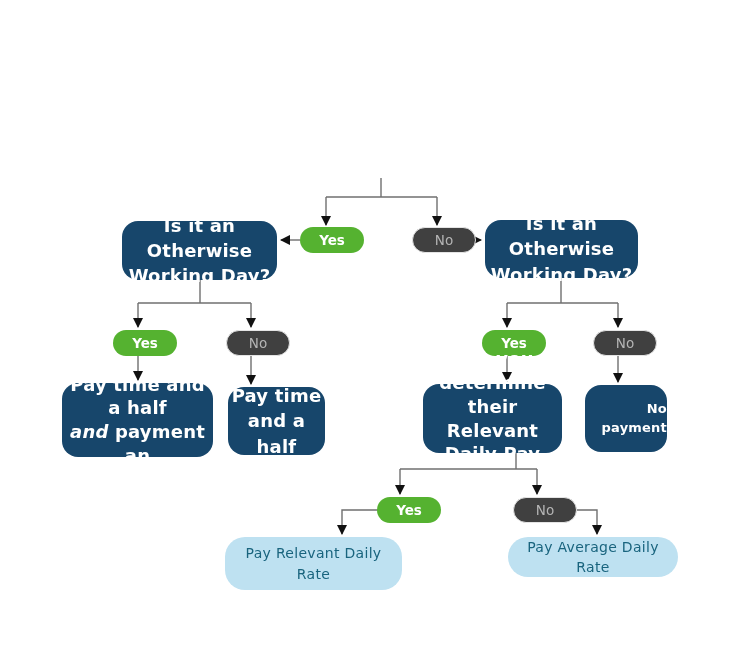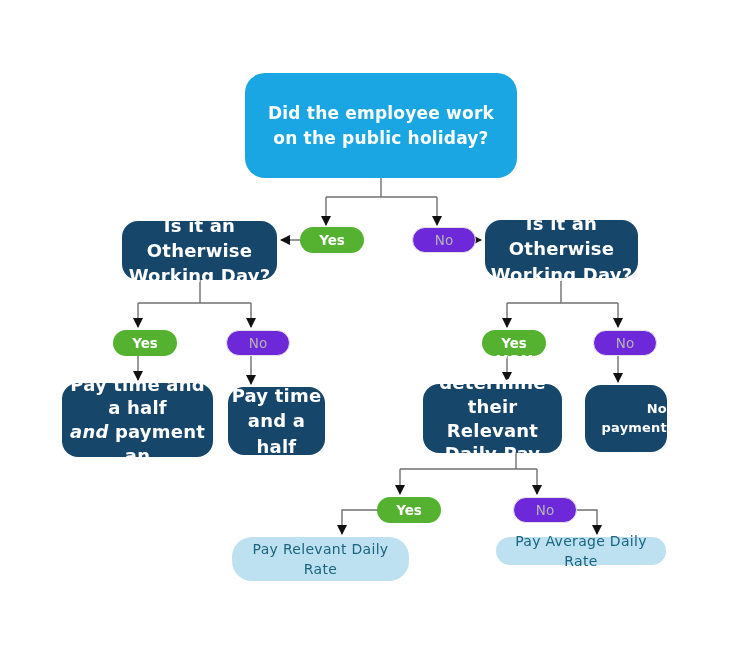--- a/index.html
+++ b/index.html
@@ -20,21 +20,21 @@
   .navy-box{
     background:var(--navy,#17466B);color:#fff;border-radius:16px;
     font-size:18px;font-weight:600;line-height:1.4;letter-spacing:.2px;
   }
   .navy-box em{font-style:italic;font-weight:600;}
   .badge{
     width:64px;height:26px;border-radius:13px;font-size:13.5px;font-weight:600;
   }
   .badge-yes{background:var(--green,#55B230);color:#fff;}
   .badge-no{
-    background:#6d28d9;color:var(--no-badge-text,#B4B4B4);
+    background:#404040;color:var(--no-badge-text,#B4B4B4);
     border:1px solid var(--no-badge-border,#E4E4E4);font-weight:500;
   }
   .pill{
     background:var(--pill-bg,#BEE1F1);color:var(--pill-text,#19647E);
     border-radius:20px;font-size:14px;font-weight:400;line-height:1.45;letter-spacing:.3px;
   }
   .lh-tight{line-height:1.32;}
 </style>
 </head>
 <body>
@@ -74,22 +74,20 @@
     <g fill="none" stroke="#6F6F6F" stroke-width="1.4">
       <path d="M516 453 V469"></path>
       <path d="M400 469 H537"></path>
       <path d="M400 469 V494" marker-end="url(#ah)"></path>
       <path d="M537 469 V494" marker-end="url(#ah)"></path>
       <path d="M377 510 H342 V534" marker-end="url(#ah)"></path>
       <path d="M563 510 H597 V534" marker-end="url(#ah)"></path>
     </g>
   </svg>
 
-  <div class="node root-box pre" style="left:245px;top:73px;width:272px;height:105px;">Did the employee work
-on the public holiday?</div>
 
   <div class="node badge badge-yes" style="left:300px;top:227px;">Yes</div>
   <div class="node badge badge-no" style="left:412px;top:227px;">No</div>
 
   <div class="node navy-box pre" style="left:122px;top:221px;width:155px;height:59px;">Is it an Otherwise
 Working Day?</div>
   <div class="node navy-box pre" style="left:485px;top:220px;width:153px;height:58px;">Is it an Otherwise
 Working Day?</div>
 
   <div class="node badge badge-yes" style="left:113px;top:330px;">Yes</div>
@@ -110,18 +108,18 @@
 Daily Pay rate?</div>
 
   <div class="node navy-box pre" style="left:228px;top:387px;width:97px;height:68px;">Pay time
 and a half</div>
 
   <div class="node navy-box" style="left:585px;top:385px;width:82px;height:67px;font-size:13px;text-align:right;">No payment</div>
 
   <div class="node badge badge-yes" style="left:377px;top:497px;">Yes</div>
   <div class="node badge badge-no" style="left:513px;top:497px;">No</div>
 
-  <div class="node pill pre" style="left:232px;top:537px;width:177px;height:44px;">Pay Relevant Daily
+  <div class="node pill pre" style="left:225px;top:537px;width:177px;height:53px;">Pay Relevant Daily
 Rate</div>
-  <div class="node pill pre" style="left:496px;top:537px;width:170px;height:28px;">Pay Average Daily
+  <div class="node pill pre" style="left:508px;top:537px;width:170px;height:40px;">Pay Average Daily
 Rate</div>
 
 </div>
 
 </body></html>

